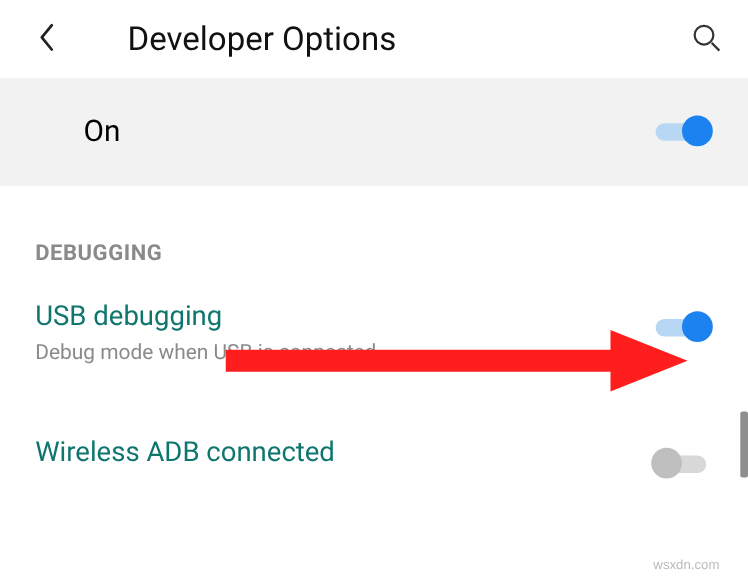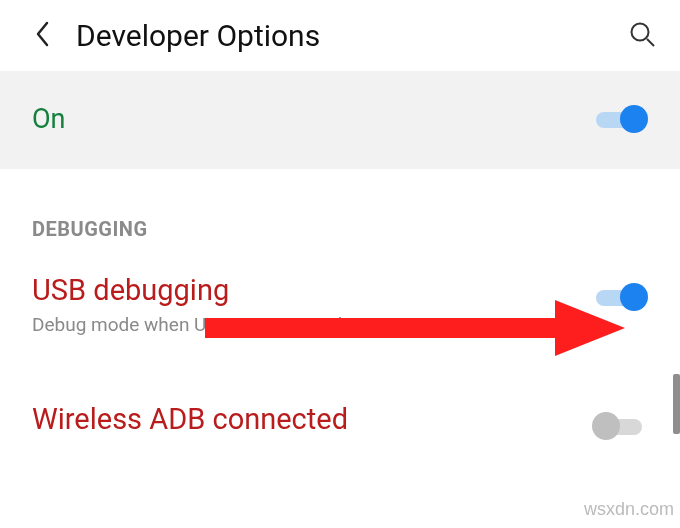--- a/index.html
+++ b/index.html
@@ -9,38 +9,39 @@
       font-family: -apple-system, BlinkMacSystemFont, 'Segoe UI', Roboto, sans-serif;
       background: #fff;
       position: relative;
       overflow: hidden;
     }
     .header {
       display: flex;
       align-items: center;
       padding: 18px 24px 18px 34px;
       background: #fff;
+      gap: 40px;
     }
     .back-icon svg { width: 18px; height: 28px; }
     .header-title {
       font-size: 30px;
       font-weight: 400;
       color: #111;
       margin-left: 24px;
       flex: 1;
     }
     .search-icon svg { width: 28px; height: 28px; stroke: #333; stroke-width: 2; fill: none; }
     .master-row {
       background: #f2f2f2;
       display: flex;
       align-items: center;
       padding: 32px 32px 34px 32px;
       justify-content: space-between;
     }
-    .master-label { font-size: 27px; color: #15803d; }
+    .master-label { font-size: 27px; color: #000000; margin-left: 44px; }
     .toggle {
       position: relative;
       width: 56px;
       height: 28px;
     }
     .toggle-track {
       position: absolute;
       left: 4px;
       top: 7px;
       width: 46px;
@@ -65,21 +66,21 @@
       padding: 48px 32px 14px 32px;
       font-weight: bold;
     }
     .setting-row {
       display: flex;
       align-items: flex-start;
       justify-content: space-between;
       padding: 18px 32px 20px 32px;
     }
     .setting-text { flex: 1; }
-    .setting-title { font-size: 29px; color: #b91c1c; }
+    .setting-title { font-size: 25px; color: #0f766e; }
     .setting-sub { font-size: 19px; color: #8a8a8a; margin-top: 6px; }
     .setting-toggle-wrap { padding-top: 10px; }
     .arrow-overlay {
       position: absolute;
       left: 205px;
       top: 296px;
       width: 420px;
       height: 64px;
       pointer-events: none;
     }
@@ -87,23 +88,23 @@
       position: absolute;
       right: 0;
       top: 374px;
       width: 7px;
       height: 60px;
       background: #8e8e8e;
       border-radius: 2px;
     }
     .watermark {
       position: absolute;
-      right: 6px;
+      right: 26px;
       bottom: 8px;
-      font-size: 18px;
+      font-size: 12px;
       color: #bbb;
       font-family: Arial, sans-serif;
     }
   </style>
 </head>
 <body>
 
 <div class="header">
   <span class="back-icon">
     <svg viewBox="0 0 18 28">

